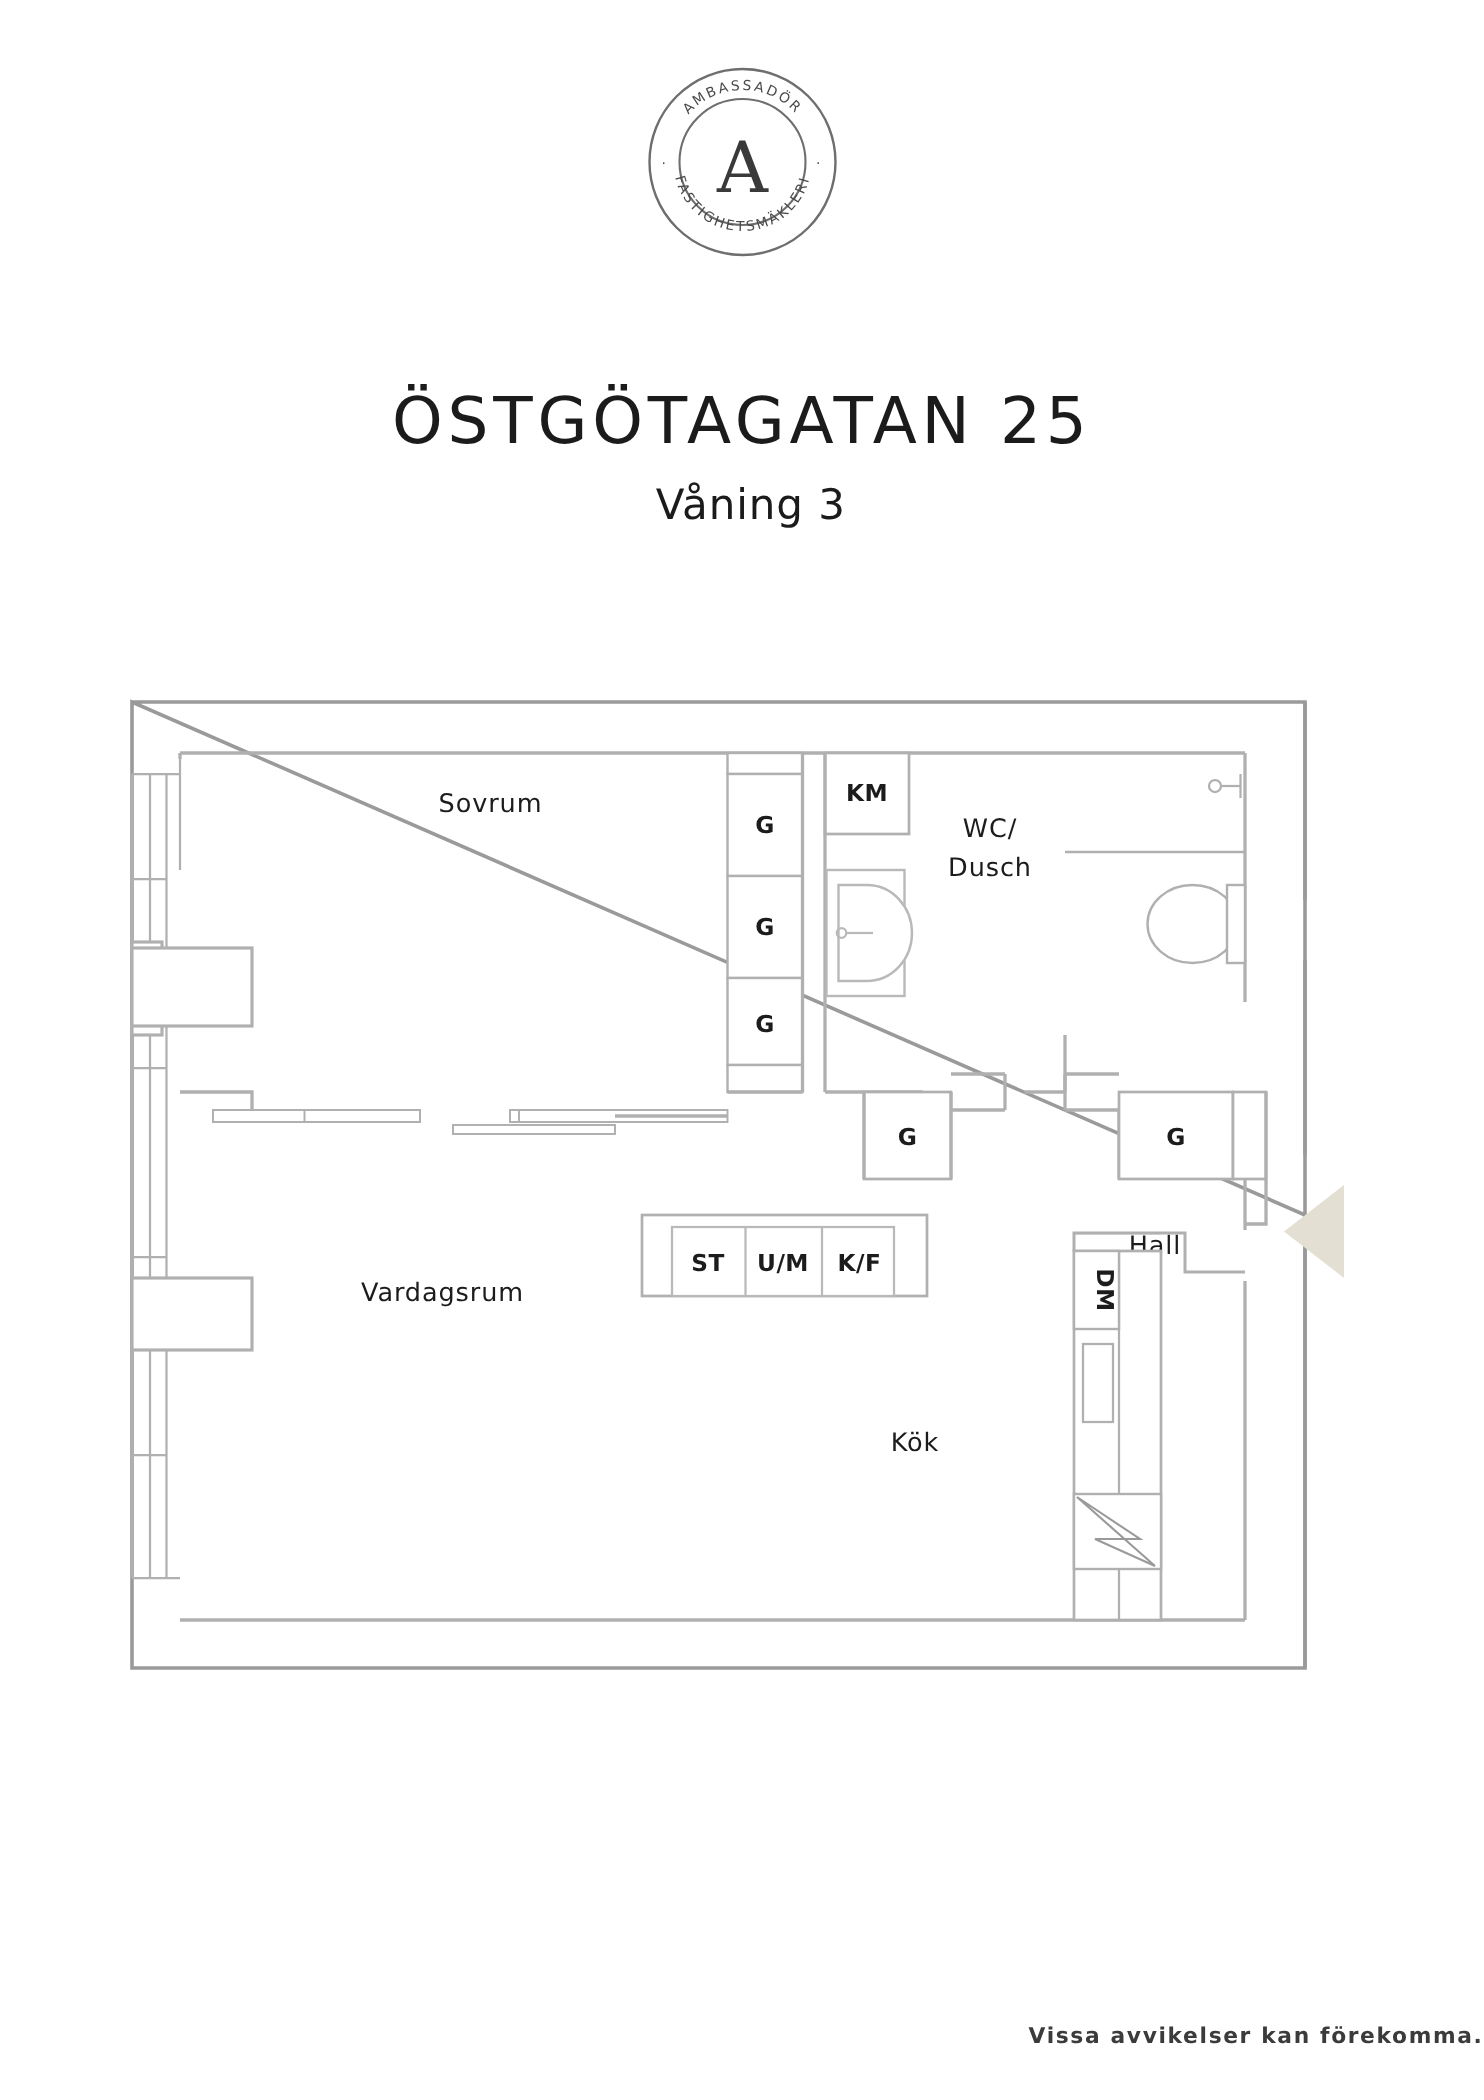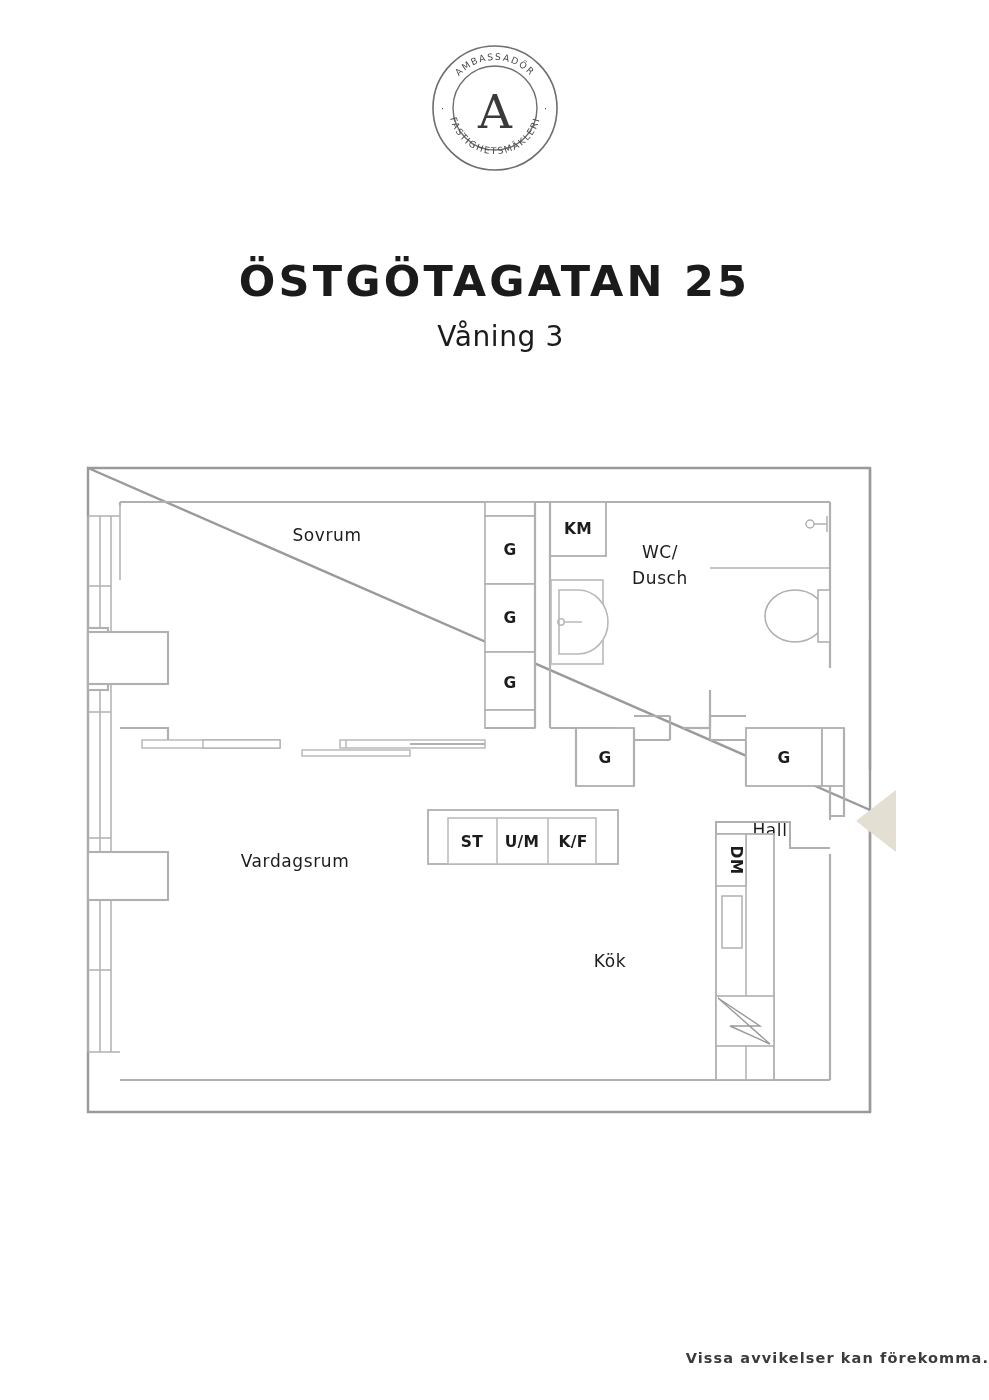--- a/index.html
+++ b/index.html
@@ -37,21 +37,21 @@
   }
 
   
   .title {
     position: absolute;
     left: 0; right: 0;
     top: 256px;
     text-align: center;
     font-size: 43px;
     letter-spacing: 3.2px;
-    font-weight: 700;
+    font-weight: 400;
     color: #1b1b1b;
     font-family: "DejaVu Sans", sans-serif;
   }
   .subtitle {
     position: absolute;
     left: 12px; right: 0;
     top: 320px;
     text-align: center;
     font-size: 28px;
     letter-spacing: 0.6px;

